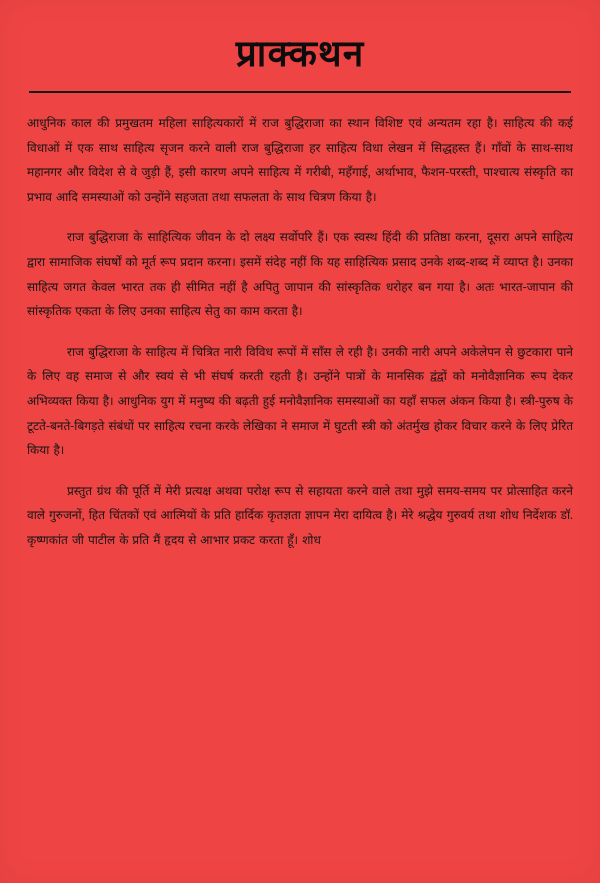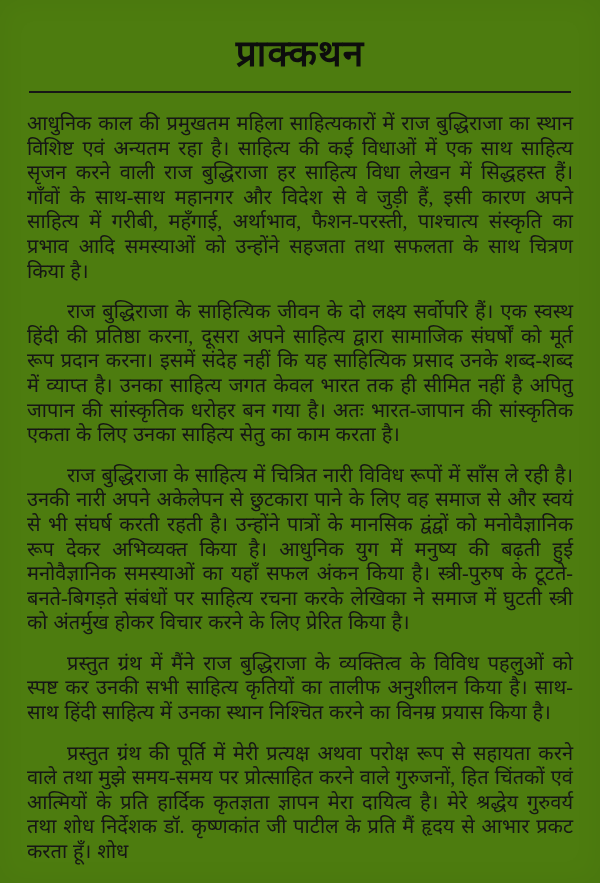--- a/index.html
+++ b/index.html
@@ -6,42 +6,42 @@
     margin: 0;
     padding: 0;
     background: #e9e7e2;
     font-family: "Liberation Serif", "DejaVu Serif", serif;
   }
   .page {
     position: relative;
     width: 600px;
     height: 883px;
     margin: 0 auto;
-    background: #4d7c0f;
+    background: #ef4444;
     box-sizing: border-box;
     padding: 22px 27px 10px 27px;
     box-shadow: inset 0 0 30px rgba(0,0,0,0.05);
     overflow: hidden;
     color: #141414;
   }
   .title {
     text-align: center;
     font-size: 37px;
     font-weight: bold;
     letter-spacing: 1px;
     margin: 4px 0 14px 0;
     color: #0d0d0d;
   }
   .title-rule {
     border: none;
     border-top: 2.5px solid #161616;
     margin: 0 2px 18px 2px;
   }
   .body-text p {
-    font-size: 20px;
+    font-size: 12px;
     line-height: 24.6px;
     text-align: justify;
     margin: 0 0 10px 0;
     color: #161616;
     word-spacing: 1px;
   }
   .body-text p.indent {
     text-indent: 40px;
     margin-top: 16px;
   }
@@ -52,17 +52,16 @@
 <div class="page">
 
   <h1 class="title">प्राक्कथन</h1>
 
   <hr class="title-rule">
 
   <div class="body-text">
     <p>आधुनिक काल की प्रमुखतम महिला साहित्यकारों में राज बुद्धिराजा का स्थान विशिष्ट एवं अन्यतम रहा है। साहित्य की कई विधाओं में एक साथ साहित्य सृजन करने वाली राज बुद्धिराजा हर साहित्य विधा लेखन में सिद्धहस्त हैं। गाँवों के साथ-साथ महानगर और विदेश से वे जुड़ी हैं, इसी कारण अपने साहित्य में गरीबी, महँगाई, अर्थाभाव, फैशन-परस्ती, पाश्चात्य संस्कृति का प्रभाव आदि समस्याओं को उन्होंने सहजता तथा सफलता के साथ चित्रण किया है।</p>
     <p class="indent">राज बुद्धिराजा के साहित्यिक जीवन के दो लक्ष्य सर्वोपरि हैं। एक स्वस्थ हिंदी की प्रतिष्ठा करना, दूसरा अपने साहित्य द्वारा सामाजिक संघर्षों को मूर्त रूप प्रदान करना। इसमें संदेह नहीं कि यह साहित्यिक प्रसाद उनके शब्द-शब्द में व्याप्त है। उनका साहित्य जगत केवल भारत तक ही सीमित नहीं है अपितु जापान की सांस्कृतिक धरोहर बन गया है। अतः भारत-जापान की सांस्कृतिक एकता के लिए उनका साहित्य सेतु का काम करता है।</p>
     <p class="indent">राज बुद्धिराजा के साहित्य में चित्रित नारी विविध रूपों में साँस ले रही है। उनकी नारी अपने अकेलेपन से छुटकारा पाने के लिए वह समाज से और स्वयं से भी संघर्ष करती रहती है। उन्होंने पात्रों के मानसिक द्वंद्वों को मनोवैज्ञानिक रूप देकर अभिव्यक्त किया है। आधुनिक युग में मनुष्य की बढ़ती हुई मनोवैज्ञानिक समस्याओं का यहाँ सफल अंकन किया है। स्त्री-पुरुष के टूटते-बनते-बिगड़ते संबंधों पर साहित्य रचना करके लेखिका ने समाज में घुटती स्त्री को अंतर्मुख होकर विचार करने के लिए प्रेरित किया है।</p>
-    <p class="indent">प्रस्तुत ग्रंथ में मैंने राज बुद्धिराजा के व्यक्तित्व के विविध पहलुओं को स्पष्ट कर उनकी सभी साहित्य कृतियों का तालीफ अनुशीलन किया है। साथ-साथ हिंदी साहित्य में उनका स्थान निश्चित करने का विनम्र प्रयास किया है।</p>
     <p class="indent">प्रस्तुत ग्रंथ की पूर्ति में मेरी प्रत्यक्ष अथवा परोक्ष रूप से सहायता करने वाले तथा मुझे समय-समय पर प्रोत्साहित करने वाले गुरुजनों, हित चिंतकों एवं आत्मियों के प्रति हार्दिक कृतज्ञता ज्ञापन मेरा दायित्व है। मेरे श्रद्धेय गुरुवर्य तथा शोध निर्देशक डॉ. कृष्णकांत जी पाटील के प्रति मैं हृदय से आभार प्रकट करता हूँ। शोध</p>
   </div>
 
 </div>
 
 </body></html>

